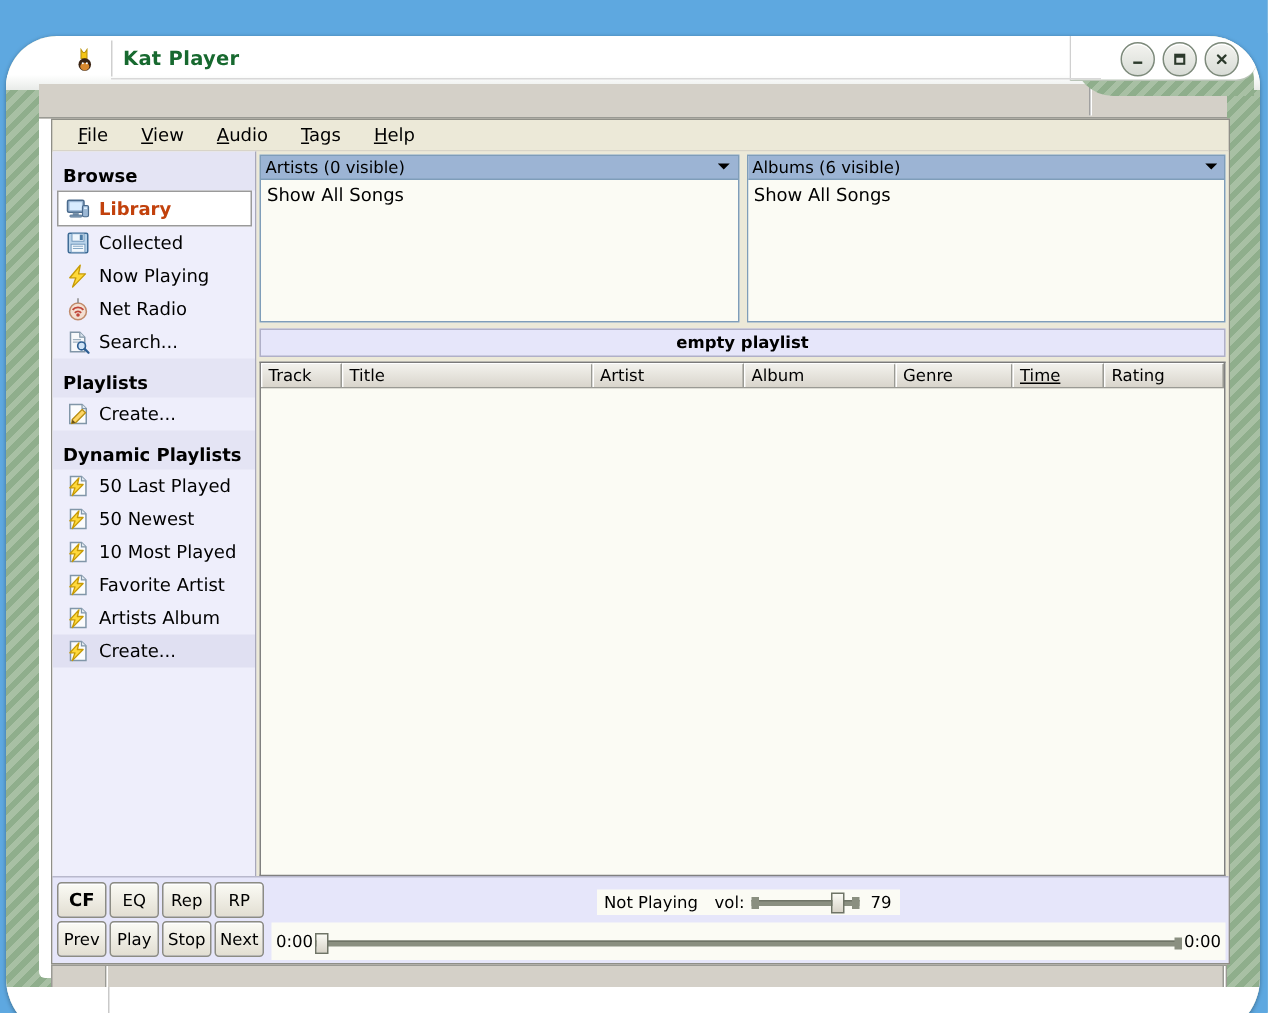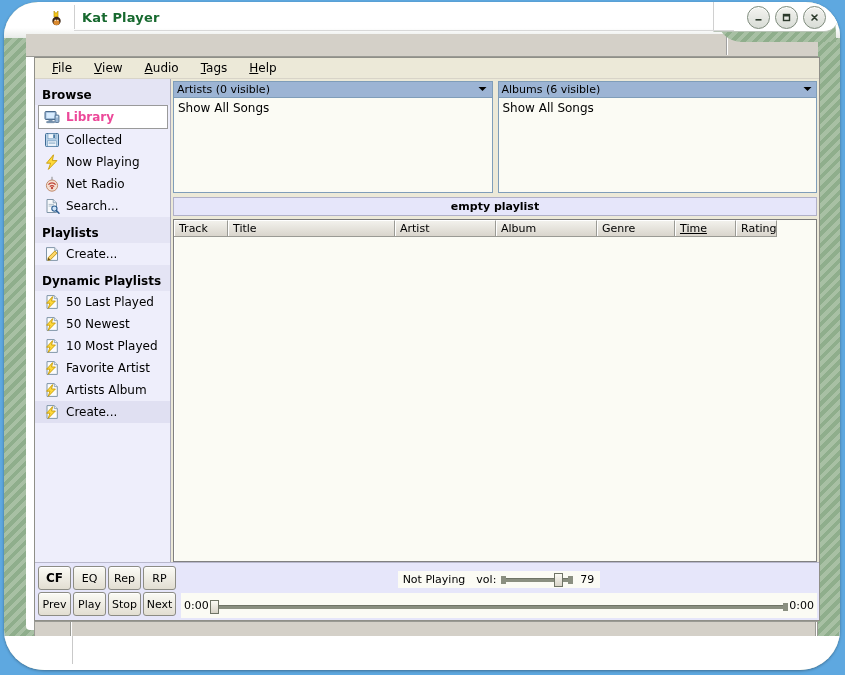--- a/index.html
+++ b/index.html
@@ -8,20 +8,21 @@
     overflow: hidden;
     background: #5ea8e0;
     font-family: "DejaVu Sans", "Liberation Sans", sans-serif;
     font-size: 12px;
   }
 
   
   #desktop {
     position: absolute; inset: 0;
     background: #5ea8e0;
+    margin-top: 22px;
   }
 
   
   #window-frame {
     position: absolute;
     left: 4px; top: 2px;
     width: 836px; height: 668px;
     border-radius: 34px 34px 40px 40px;
     background: #ffffff;
     box-shadow: 0 1px 3px rgba(0,0,0,.35);
@@ -206,21 +207,21 @@
     padding: 2px 0 2px 9px;
     height: 18px;
     color: #000;
     cursor: default;
   }
   .side-item.selected {
     background: #ffffff;
     border: 1px solid #9a9a9a;
     margin: 0 2px 0 3px;
     padding-left: 5px;
-    color: #ec4899;
+    color: #c2410c;
     font-weight: bold;
   }
   .side-item.hover { background: #e0e0f2; }
   .side-icon {
     width: 16px; height: 16px;
     flex: 0 0 16px;
     display: block;
   }
 
   
@@ -280,21 +281,21 @@
     display: flex; align-items: center; justify-content: center;
     font-size: 11px; font-weight: bold; color: #000;
   }
 
   #playlist-box {
     margin-top: 3px;
     flex: 1 1 auto;
     border: 1px solid #808080;
     border-top-color: #7a7a7a;
     background: #fbfbf4;
-    display: flex; flex-direction: row;
+    display: flex; flex-direction: column;
     min-height: 0;
     box-shadow: inset 1px 1px 0 #ffffff;
   }
   #playlist-header-row {
     display: flex;
     height: 16px;
     flex: 0 0 16px;
     background: #d4d0c8;
     border-bottom: 1px solid #9a9a94;
   }

